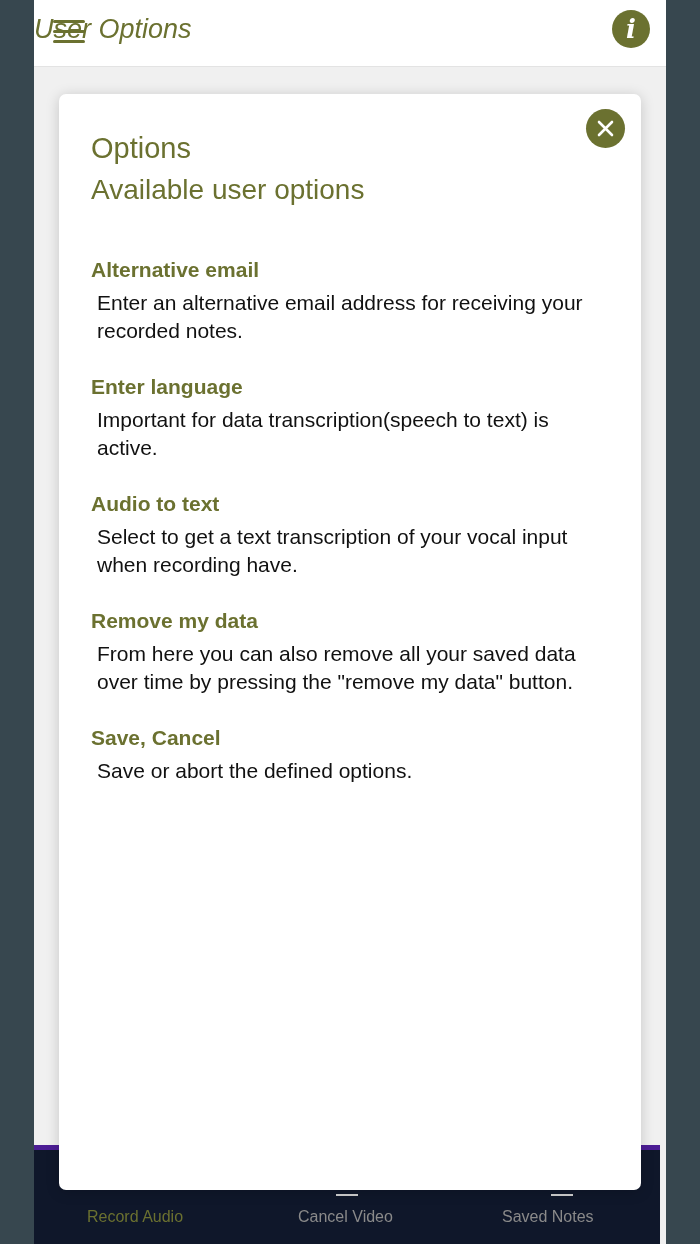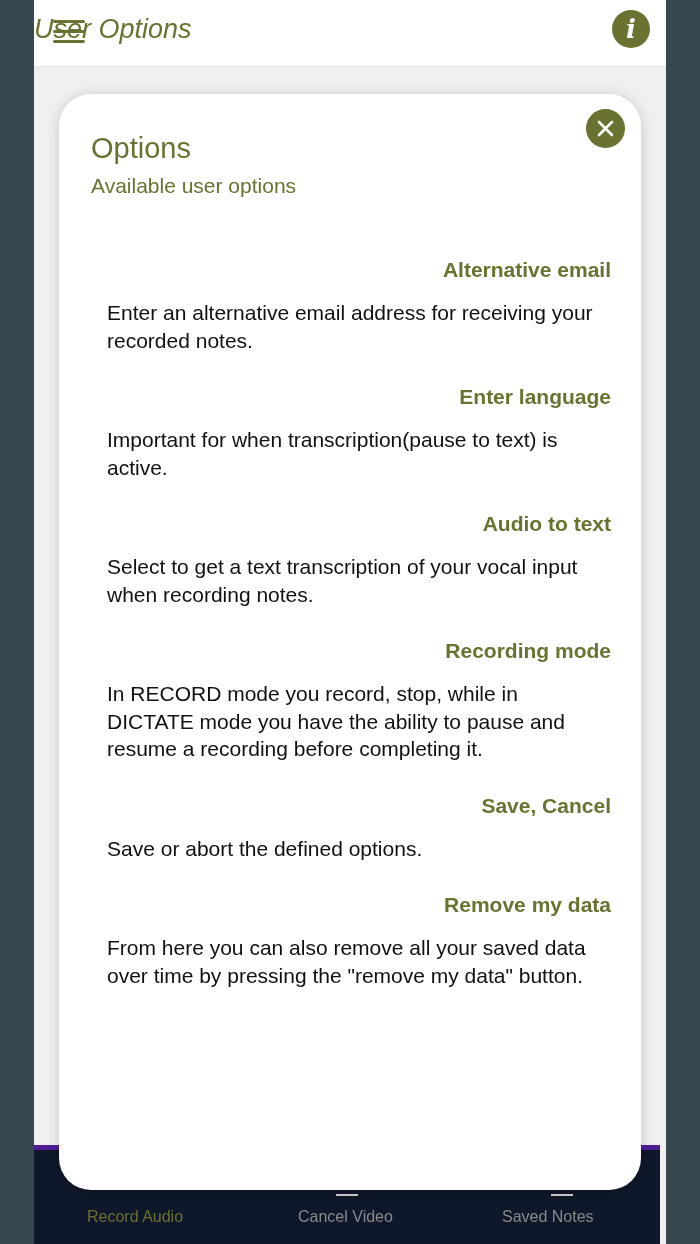--- a/index.html
+++ b/index.html
@@ -7,29 +7,29 @@
   .app { position:absolute; left:34px; top:0; width:632px; height:1244px; background:#f0f0f0; }
   .header { position:absolute; left:0; top:0; width:632px; height:66px; background:#ffffff; border-bottom:1px solid #e3e3e3; }
   .menu-icon { position:absolute; left:19px; top:20px; width:32px; height:24px; cursor:pointer; }
   .menu-icon span { display:block; position:absolute; left:0; width:32px; height:3px; background:#6b7130; border-radius:2px; }
   .title { position:absolute; left:0; right:0; top:14px; text-align:left; font-size:27px; color:#6b7130;font-style:italic; }
   .info-icon { position:absolute; left:578px; top:10px; width:38px; height:38px; border-radius:50%; background:#6b7130; color:#fff; font-family:"DejaVu Serif", serif; font-style:italic; font-weight:bold; font-size:26px; text-align:center; line-height:38px; cursor:pointer; }
   .tabbar { position:absolute; left:0; top:1145px; width:626px; height:99px; background:#0f172a; border-top:5px solid #4c1d95; }
   .tab { position:absolute; top:58px; font-size:16px; color:#8a8a8a; cursor:pointer; }
   .tab.active { color:#6b7130; }
   .tab-stub { position:absolute; top:44px; width:22px; height:2px; background:#d0d0d0; }
-  .modal { position:absolute; left:59px; top:94px; width:582px; height:1096px; background:#ffffff; border-radius:32px; box-shadow:0 2px 14px rgba(0,0,0,0.18); }
+  .modal { position:absolute; left:59px; top:94px; width:582px; height:1096px; background:#ffffff; border-radius:7px; box-shadow:0 2px 14px rgba(0,0,0,0.18); }
   .close-btn { position:absolute; left:527px; top:15px; width:39px; height:39px; border-radius:50%; background:#6b7130; cursor:pointer; }
   .close-btn svg { position:absolute; left:10px; top:10px; }
   .modal h1 { position:absolute; left:32px; top:38px; margin:0; font-size:29px; font-weight:normal; color:#6b7130; }
-  .subtitle { position:absolute; left:32px; top:80px; font-size:21px; color:#6b7130; }
+  .subtitle { position:absolute; left:32px; top:80px; font-size:28px; color:#6b7130; }
   .sections { position:absolute; left:32px; top:163px; width:520px; }
   .section { margin-bottom:30px; }
-  .section h2 { margin:0 0 4px 0; font-size:21px; font-weight:bold; color:#6b7130; line-height:26px;text-align:right; }
-  .section p { margin:16px; font-size:21px; color:#111; line-height:27.5px; }
+  .section h2 { margin:0 0 4px 0; font-size:21px; font-weight:bold; color:#6b7130; line-height:26px; }
+  .section p { margin:6px; font-size:21px; color:#111; line-height:27.5px; }
 </style>
 </head>
 <body>
 
 <div class="app">
   <div class="header">
     <div class="menu-icon">
       <span style="top:0"></span>
         <span style="top:10px"></span>
         <span style="top:20px"></span>
@@ -55,32 +55,28 @@
   </div>
   <h1>Options</h1>
   <div class="subtitle">Available user options</div>
   <div class="sections">
     <div class="section">
       <h2>Alternative email</h2>
       <p>Enter an alternative email address for receiving your recorded notes.</p>
     </div>
     <div class="section">
       <h2>Enter language</h2>
-      <p>Important for when transcription(pause to text) is active.</p>
+      <p>Important for data transcription(speech to text) is active.</p>
     </div>
     <div class="section">
       <h2>Audio to text</h2>
-      <p>Select to get a text transcription of your vocal input when recording notes.</p>
+      <p>Select to get a text transcription of your vocal input when recording have.</p>
     </div>
     <div class="section">
-      <h2>Recording mode</h2>
-      <p>In RECORD mode you record, stop, while in DICTATE mode you have the ability to pause and resume a recording before completing it.</p>
+      <h2>Remove my data</h2>
+      <p>From here you can also remove all your saved data over time by pressing the "remove my data" button.</p>
     </div>
     <div class="section">
       <h2>Save, Cancel</h2>
       <p>Save or abort the defined options.</p>
     </div>
-    <div class="section">
-      <h2>Remove my data</h2>
-      <p>From here you can also remove all your saved data over time by pressing the "remove my data" button.</p>
-    </div>
   </div>
 </div>
 
 </body></html>

